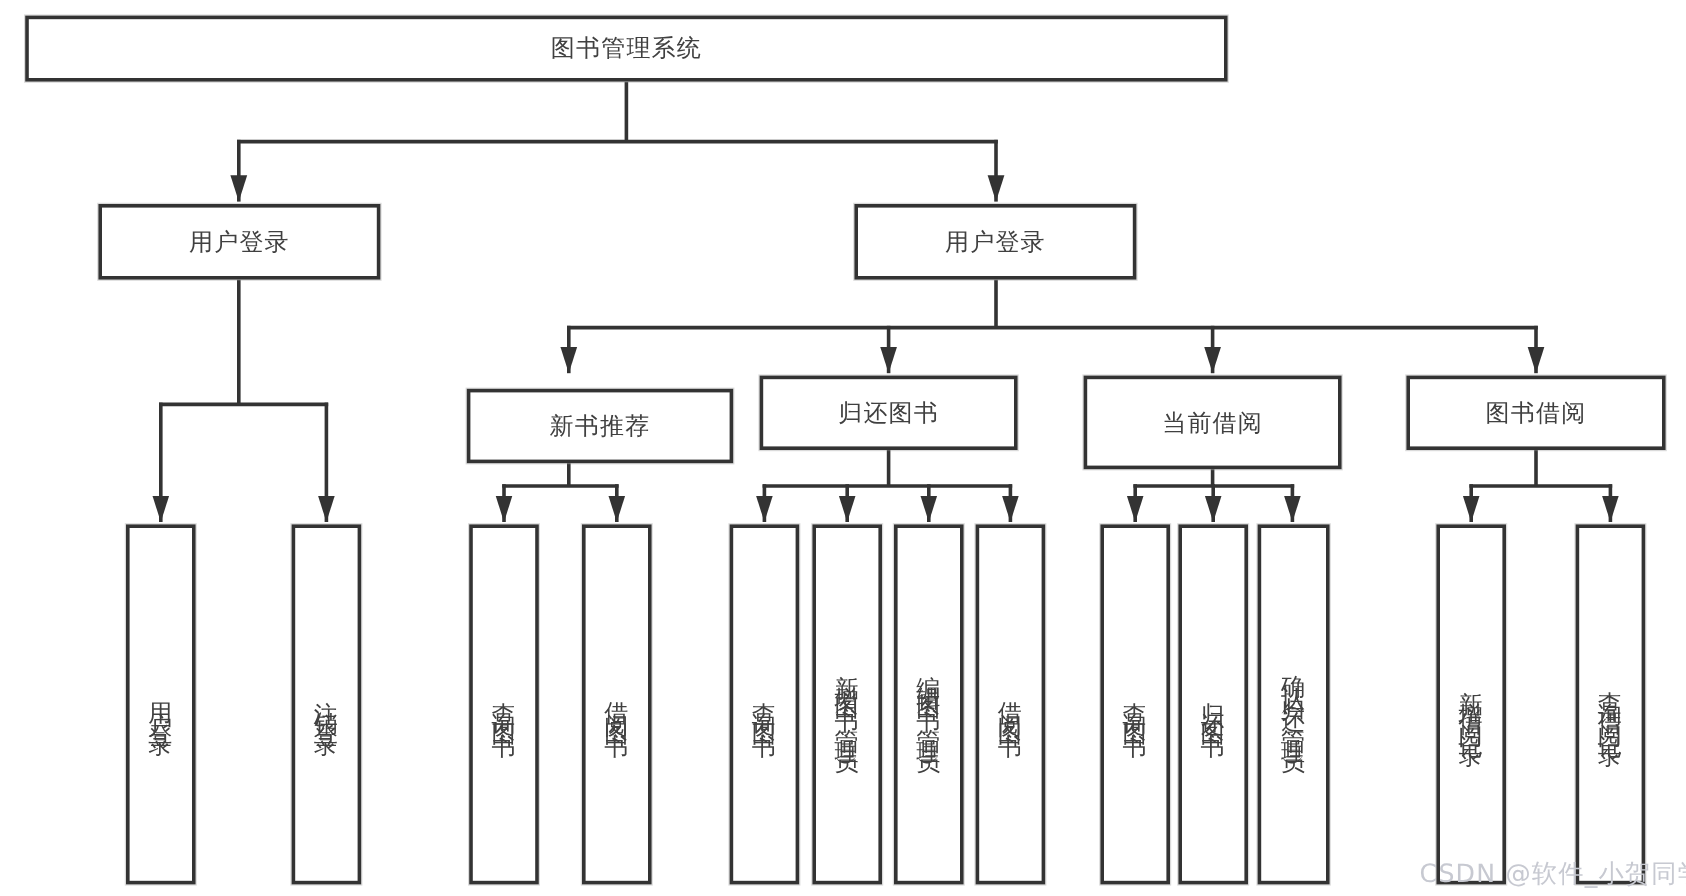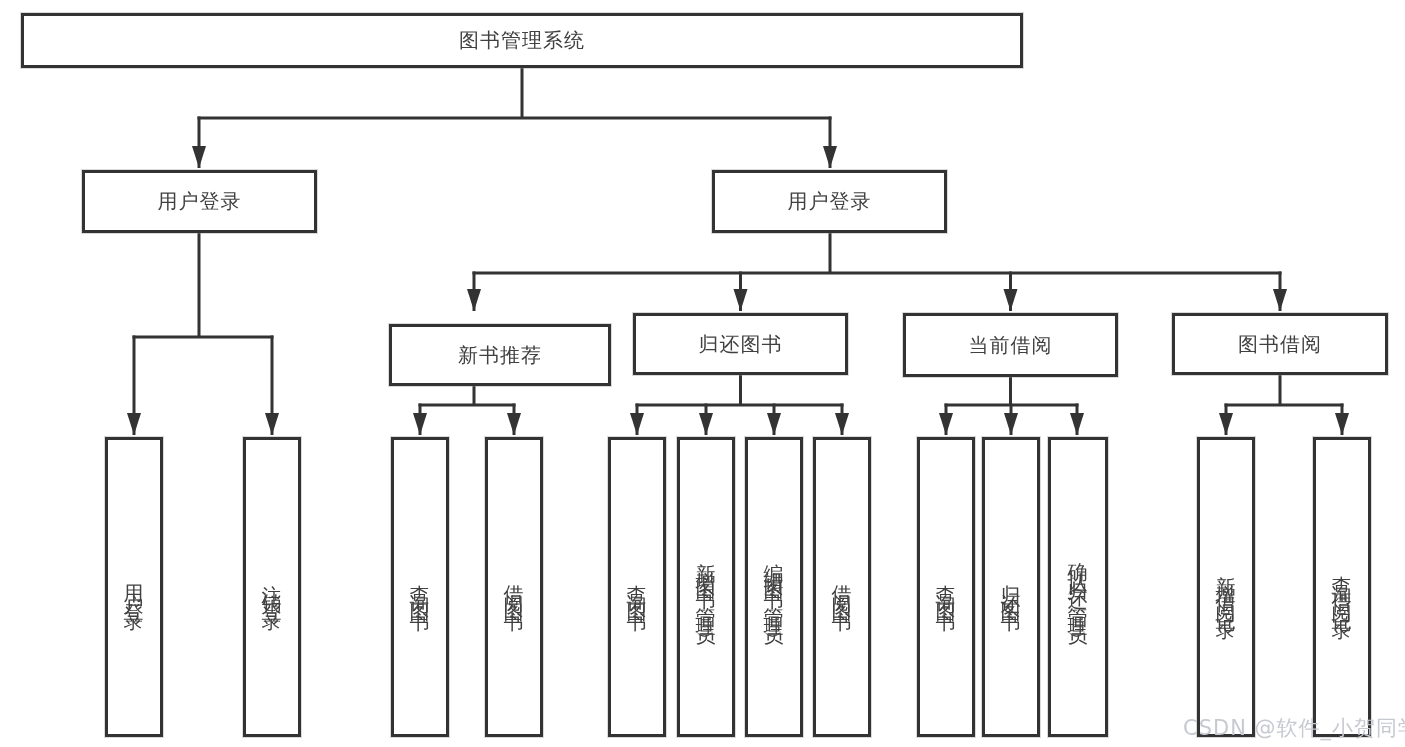--- a/index.html
+++ b/index.html
@@ -101,21 +101,21 @@
     </g>
   </svg>
 
   <div class="node h" style="left:21px; top:13px; width:1002px; height:55px;">图书管理系统</div>
 
   <div class="node h" style="left:82px; top:170px; width:235px; height:63px;">用户登录</div>
   <div class="node h" style="left:712px; top:170px; width:235px; height:63px;">用户登录</div>
 
   <div class="node h" style="left:363px; top:324px; width:222px; height:62px;margin-left:26px;">新书推荐</div>
   <div class="node h" style="left:633px; top:313px; width:215px; height:62px;">归还图书</div>
-  <div class="node h" style="left:903px; top:313px; width:215px; height:64px;">当前借阅</div>
+  <div class="node h" style="left:903px; top:313px; width:215px; height:78px;">当前借阅</div>
   <div class="node h" style="left:1172px; top:313px; width:216px; height:62px;">图书借阅</div>
 
   <div class="node v" style="left:105px; top:437px; width:58px; height:300px;">用户登录</div>
   <div class="node v" style="left:243px; top:437px; width:58px; height:300px;">注销登录</div>
 
   <div class="node v" style="left:391px; top:437px; width:58px; height:300px;">查询图书</div>
   <div class="node v" style="left:485px; top:437px; width:58px; height:300px;">借阅图书</div>
 
   <div class="node v" style="left:608px; top:437px; width:58px; height:300px;">查询图书</div>
   <div class="node v" style="left:677px; top:437px; width:58px; height:300px;">新增图书（管理员）</div>

